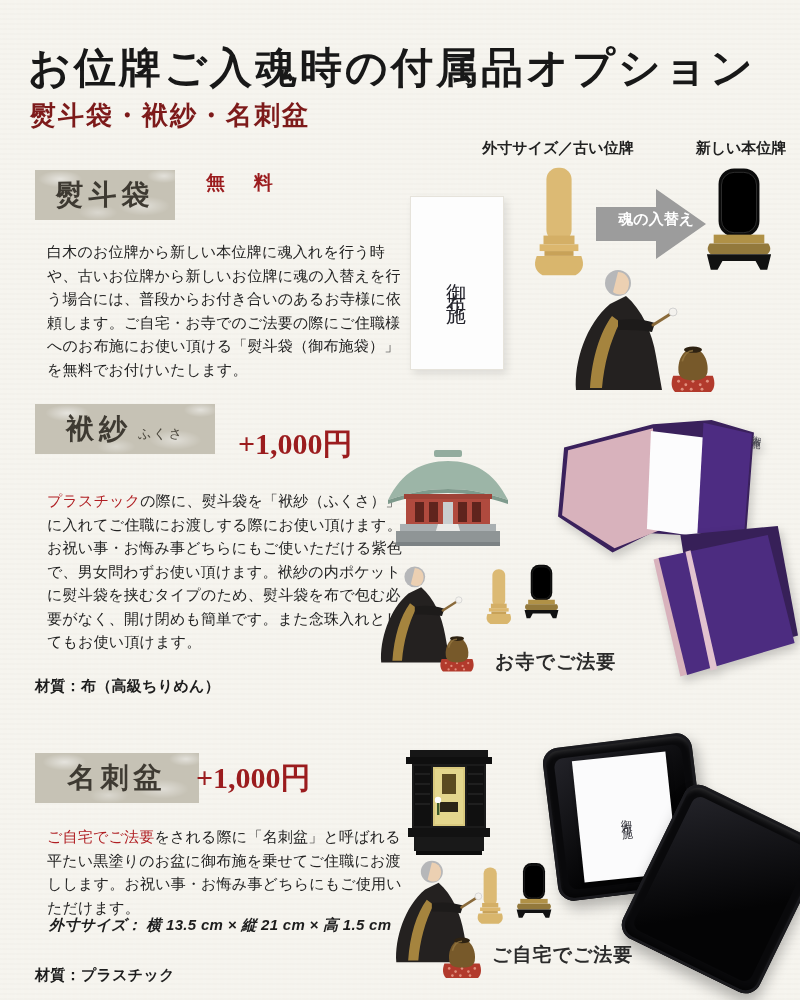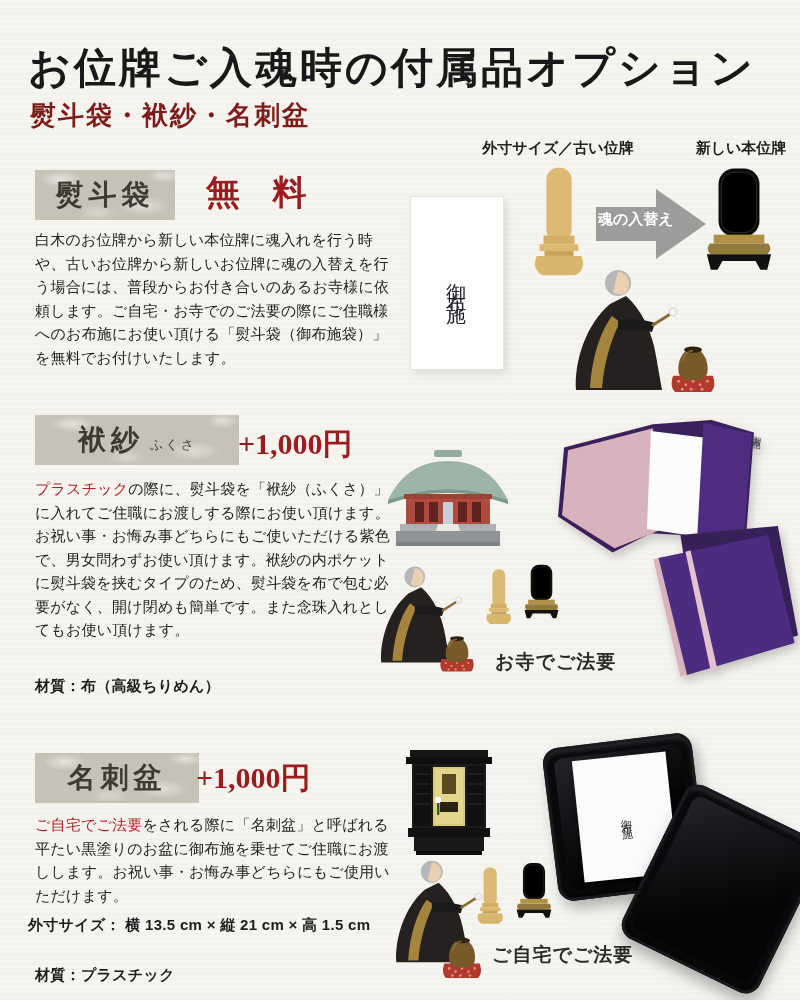--- a/index.html
+++ b/index.html
@@ -21,36 +21,36 @@
     font-family:"Liberation Serif", serif; font-size:28px; font-weight:700; letter-spacing:5px;
     background-image:
       radial-gradient(ellipse 34px 13px at 18% 18%, rgba(255,255,255,.55), transparent 65%),
       radial-gradient(ellipse 40px 15px at 78% 72%, rgba(255,255,255,.45), transparent 65%),
       radial-gradient(ellipse 26px 11px at 92% 12%, rgba(255,255,255,.5), transparent 65%),
       radial-gradient(ellipse 30px 12px at 45% 85%, rgba(255,255,255,.35), transparent 65%);
   }
   .furigana { font-size:13px; letter-spacing:2px; font-weight:400; color:#4a463c; margin-left:6px; }
   .price { font-family:"Liberation Serif", serif; font-weight:700; color:#9b1c1e; }
 
-  .body-text { font-size:15px; line-height:1.57; font-weight:500; color:#232323; margin:0; letter-spacing:0.2px; }
+  .body-text { font-size:15px; line-height:1.57; font-weight:500; color:#232323; margin:12px; letter-spacing:0.2px; }
   .hl { color:#b01f23; }
   .spec { font-size:15px; font-weight:700; color:#1d1d1d; letter-spacing:0.3px; }
   .caption { font-size:19px; font-weight:700; color:#2b2b2b; letter-spacing:1px; }
   .diagram-label { font-size:15px; font-weight:700; color:#222; text-align:center; }
 
   .v-text { writing-mode:vertical-rl; font-family:"Liberation Serif", serif; }
 
   .envelope1 {
     left:410px; top:196px; width:92px; height:172px; background:#fdfdfd;
     border:1px solid #e6e3db; box-shadow:3px 4px 8px rgba(0,0,0,.10);
     display:flex; align-items:center; justify-content:center;
   }
   .envelope1 .v-text { font-size:20px; letter-spacing:10px; color:#23232b; }
 
-  .arrow-label { left:598px; top:210px; width:96px; text-align:left; font-size:15px; font-weight:700; color:#fff; }
+  .arrow-label { left:598px; top:210px; width:96px; text-align:right; font-size:15px; font-weight:700; color:#fff; }
 
   
   .fukusa-open { left:556px; top:420px; width:202px; height:138px; filter:drop-shadow(3px 5px 5px rgba(0,0,0,.18)); }
   .fukusa-open > div { position:absolute; inset:0; }
   .fo-back  { clip-path:polygon(4% 20%, 48% 3%, 77% 0%, 98% 9%, 94% 86%, 47% 82%, 28% 96%, 1% 70%); background:#3a215c; }
   .fo-pink  { clip-path:polygon(6% 22%, 48% 6%, 51% 80%, 29% 93%, 3% 69%); background:#d8b2bc; }
   .fo-env   { clip-path:polygon(47% 8%, 75% 13%, 72% 85%, 45% 79%); background:#fcfcfd; }
   .fo-purpl { clip-path:polygon(73% 2%, 97% 10%, 93% 85%, 70% 82%); background:#4d2c82; }
   .fo-envtext { position:absolute; left:56%; top:16%; font-size:9px; letter-spacing:2px; color:#43434d; transform:rotate(5deg); }
 
@@ -166,21 +166,21 @@
 </svg>
 
 <div class="page">
 
   <h1 class="abs serif main-title">お位牌ご入魂時の付属品オプション</h1>
   <h2 class="abs serif sub-title">熨斗袋・袱紗・名刺盆</h2>
 
   <div class="abs badge" style="left:35px; top:164px; width:140px;margin-top:6px;">
     <span>熨斗袋</span>
   </div>
-  <div class="abs price" style="left:206px; top:170px; font-size:34px; letter-spacing:12px;">無 料</div>
+  <div class="abs price" style="left:206px; top:170px; font-size:19px; letter-spacing:12px;">無 料</div>
   <p class="abs body-text" style="left:35px; top:228px; width:366px;">白木のお位牌から新しい本位牌に魂入れを行う時や、古いお位牌から新しいお位牌に魂の入替えを行う場合には、普段からお付き合いのあるお寺様に依頼します。ご自宅・お寺でのご法要の際にご住職様へのお布施にお使い頂ける「熨斗袋（御布施袋）」を無料でお付けいたします。</p>
 
   <div class="abs diagram-label" style="left:458px; top:139px; width:200px;">外寸サイズ／古い位牌</div>
   <div class="abs diagram-label" style="left:685px; top:139px; width:112px;">新しい本位牌</div>
 
   <div class="abs envelope1">
     <div class="v-text">御布施</div>
   </div>
 
   <svg class="il" style="left:528px; top:165px; width:62px; height:114px" viewBox="0 0 64 116">
@@ -196,21 +196,21 @@
       <use href="#sym-black-tablet"></use>
     </svg>
 
   <svg class="il" style="left:552px; top:262px; width:130px; height:130px" viewBox="0 0 130 130">
       <use href="#sym-monk"></use>
     </svg>
   <svg class="il" style="left:666px; top:336px; width:54px; height:58px" viewBox="0 0 60 64">
       <use href="#sym-bell"></use>
     </svg>
 
-  <div class="abs badge" style="left:35px; top:415px; width:204px;">
+  <div class="abs badge" style="left:35px; top:404px; width:180px;">
     <span>袱紗</span><span class="furigana">ふくさ</span>
   </div>
   <div class="abs price" style="left:238px; top:424px; font-size:30px;">+1,000円</div>
   <p class="abs body-text" style="left:35px; top:477px; width:364px;">
     <span class="hl">プラスチック</span><span>の際に、熨斗袋を「袱紗（ふくさ）」に入れてご住職にお渡しする際にお使い頂けます。お祝い事・お悔み事どちらにもご使いただける紫色で、男女問わずお使い頂けます。袱紗の内ポケットに熨斗袋を挟むタイプのため、熨斗袋を布で包む必要がなく、開け閉めも簡単です。また念珠入れとしてもお使い頂けます。</span>
   </p>
   <div class="abs spec" style="left:35px; top:677px;text-align:center;">材質：布（高級ちりめん）</div>
 
   <svg class="il" style="left:384px; top:448px; width:128px; height:110px" viewBox="0 0 128 110">
       <use href="#sym-temple"></use>
@@ -241,21 +241,21 @@
     <div class="fc-cord"></div>
   </div>
 
   <div class="abs badge" style="left:35px; top:753px; width:164px;">
     <span>名刺盆</span>
   </div>
   <div class="abs price" style="left:196px; top:758px; font-size:30px;">+1,000円</div>
   <p class="abs body-text" style="left:35px; top:813px; width:366px;">
     <span class="hl">ご自宅でご法要</span><span>をされる際に「名刺盆」と呼ばれる平たい黒塗りのお盆に御布施を乗せてご住職にお渡しします。お祝い事・お悔み事どちらにもご使用いただけます。</span>
   </p>
-  <div class="abs spec" style="left:28px; top:916px;">外寸サイズ： 横 13.5 cm × 縦 21 cm × 高 1.5 cm</div>
+  <div class="abs spec" style="left:49px; top:916px;font-style:italic;">外寸サイズ： 横 13.5 cm × 縦 21 cm × 高 1.5 cm</div>
   <div class="abs spec" style="left:35px; top:966px;">材質：プラスチック</div>
 
   <svg class="il" style="left:402px; top:750px; width:94px; height:106px" viewBox="0 0 94 106">
       <use href="#sym-butsudan"></use>
     </svg>
   <svg class="il" style="left:376px; top:854px; width:110px; height:110px" viewBox="0 0 130 130">
       <use href="#sym-monk"></use>
     </svg>
   <svg class="il" style="left:438px; top:928px; width:48px; height:52px" viewBox="0 0 60 64">
       <use href="#sym-bell"></use>

